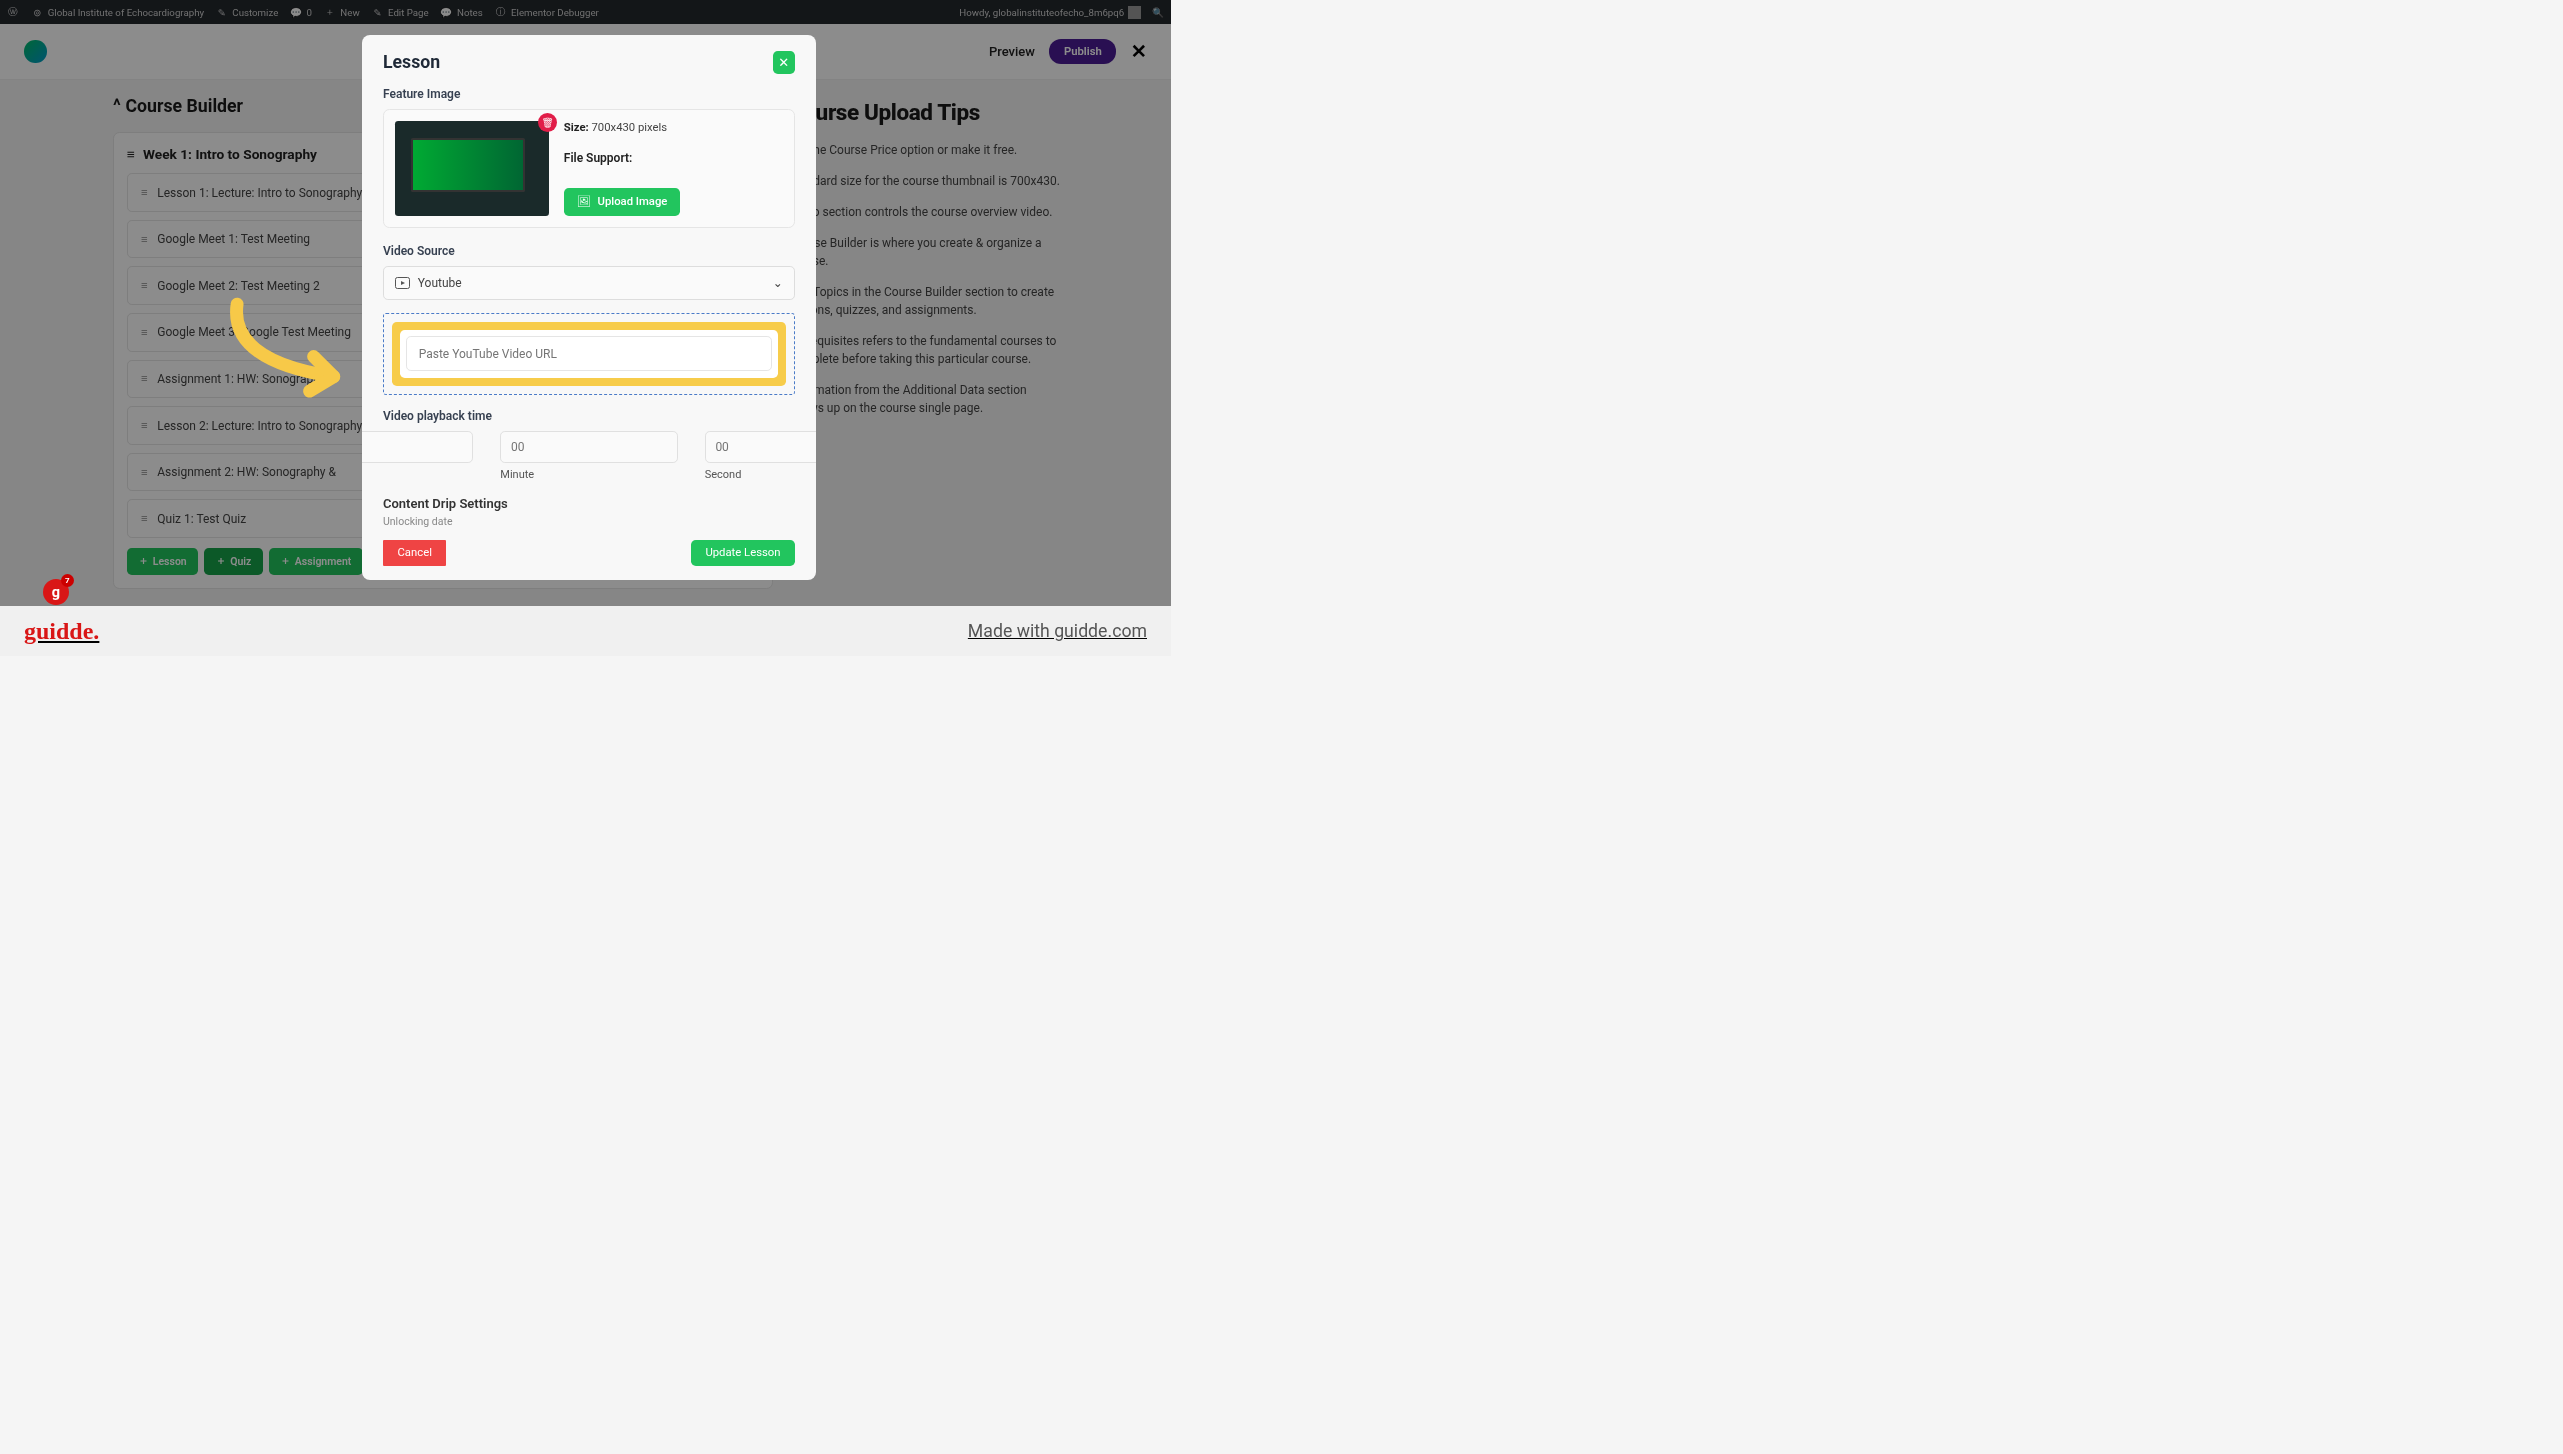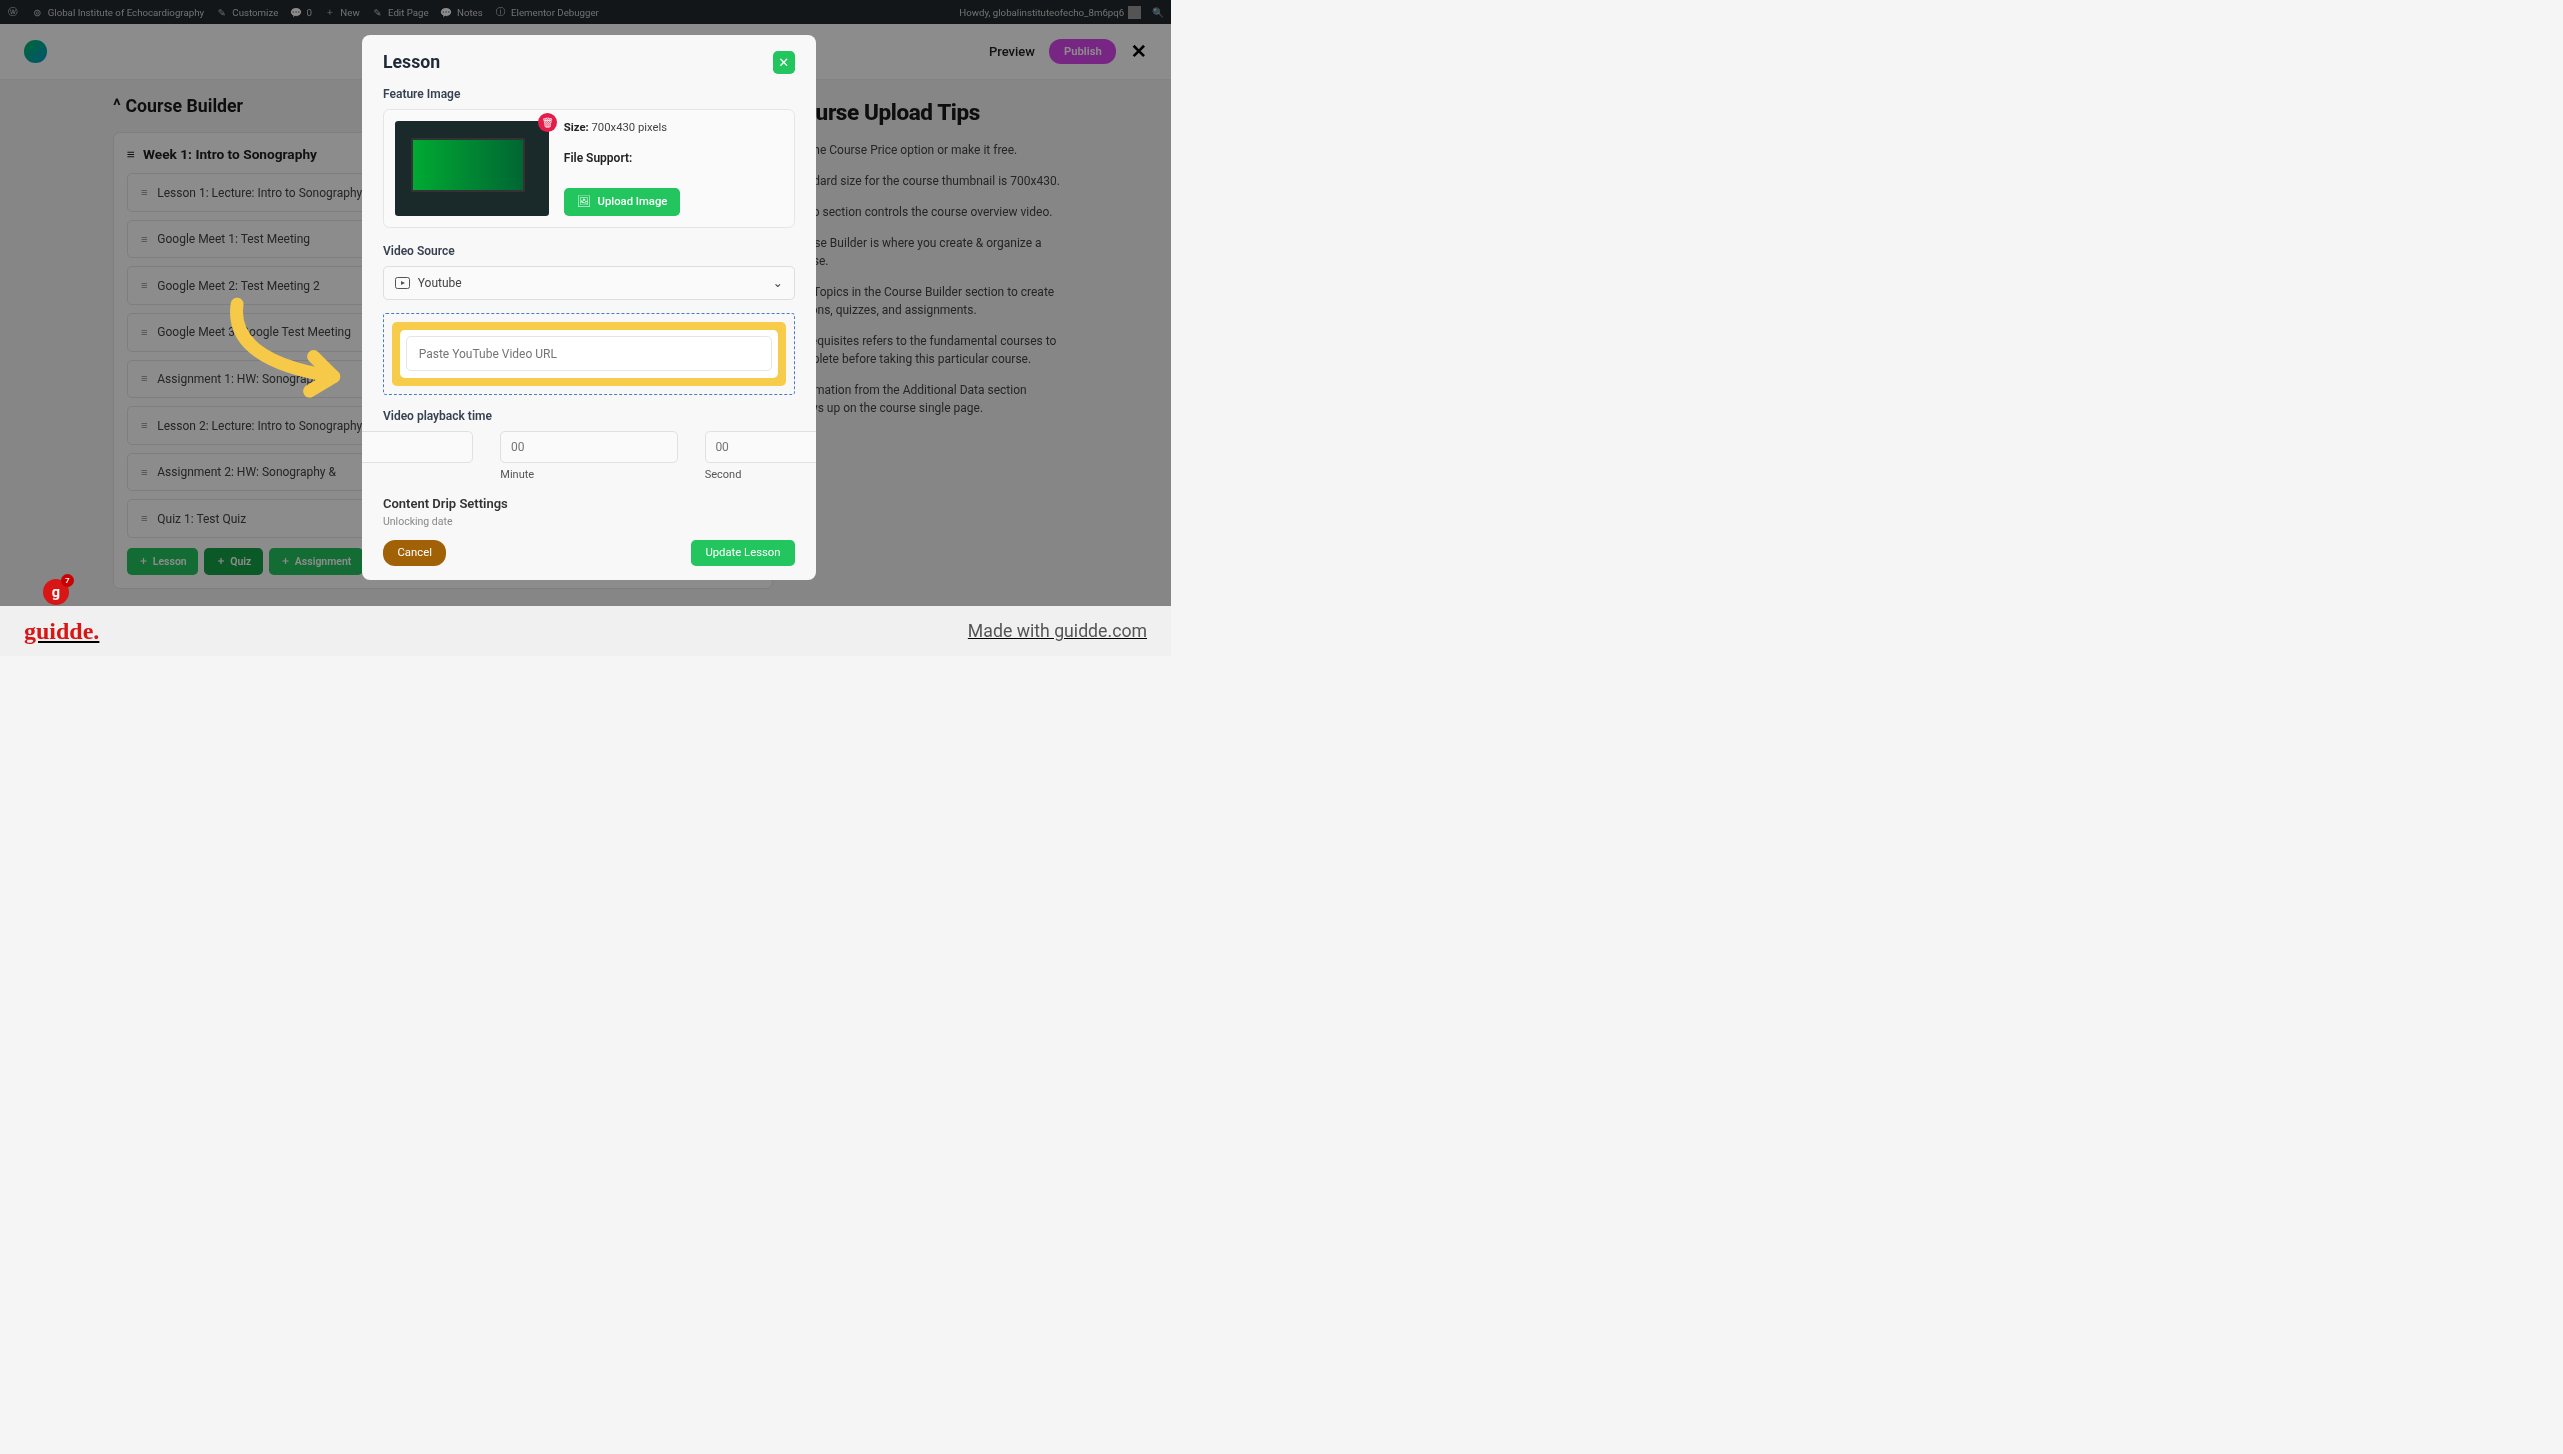--- a/index.html
+++ b/index.html
@@ -10,21 +10,21 @@
 .wp-left, .wp-right { display: flex; align-items: center; gap: 11.3px; }
 .wp-item { display: flex; align-items: center; gap: 4px; color: #ccc; cursor: pointer; }
 .wp-ico { width: 13px; height: 13px; display: inline-flex; align-items: center; justify-content: center; }
 .wp-avatar { width: 13px; height: 13px; background: #999; }
 
 
 .page-header { position: absolute; top: 24px; left: 0; right: 0; height: 56px; background: #fff; display: flex; align-items: center; justify-content: space-between; padding: 0 24px; border-bottom: 0.8px solid #eee; }
 .logo-circle { width: 22.5px; height: 22.5px; border-radius: 50%; background: linear-gradient(135deg,#0b6,#09c); }
 .header-actions { display: flex; align-items: center; gap: 14.5px; }
 .preview-btn { font-size: 13px; color: #222; font-weight: 500; cursor: pointer; }
-.publish-btn { background: #d946ef; color: #fff; padding: 6.4px 14.5px; border-radius: 12px; font-weight: 600; font-size: 11.3px; cursor: pointer; }
+.publish-btn { background: #4c1d95; color: #fff; padding: 6.4px 14.5px; border-radius: 12px; font-weight: 600; font-size: 11.3px; cursor: pointer; }
 .close-x { font-size: 19.3px; font-weight: bold; cursor: pointer; }
 
 
 .main-area { position: absolute; top: 80px; left: 0; right: 0; bottom: 50px; display: flex; padding: 16px 24px 0 113px; gap: 16px; }
 .course-builder { flex: 1; max-width: 660px; }
 .cb-title { font-size: 17.7px; font-weight: 700; color: #1a1a1a; display: flex; align-items: center; gap: 4.8px; margin-bottom: 16px; }
 .chevron-up { display: inline-block; }
 .week-card { background: #fff; border: 0.8px solid #e5e5e5; border-radius: 6.4px; padding: 13px; }
 .week-header { display: flex; align-items: center; gap: 8px; font-weight: 700; font-size: 13.7px; color: #222; margin-bottom: 11.3px; }
 .tri-icon { display: inline-block; }
@@ -73,21 +73,21 @@
 
 .time-row { display: flex; gap: 27px; margin-bottom: 14.5px; justify-content: center; }
 .time-col { flex: 1; display: flex; flex-direction: column; gap: 4.8px; }
 .time-input { border: 0.8px solid #e0e0e0; border-radius: 4.8px; padding: 8px 9.7px; font-size: 12px; color: #888; background: #fafafa; }
 .time-lbl { font-size: 11px; color: #555; }
 
 .drip-label { font-size: 13px; font-weight: 600; color: #333; margin-bottom: 4.8px; }
 .drip-sub { font-size: 10.5px; color: #888; margin-bottom: 11.3px; }
 
 .modal-footer { display: flex; justify-content: space-between; }
-.cancel-btn { background: #a16207; color: #fff; padding: 6.4px 14.5px; border-radius: 12px; font-size: 11.3px; cursor: pointer; }
+.cancel-btn { background: #ef4444; color: #fff; padding: 6.4px 14.5px; border-radius: 1px; font-size: 11.3px; cursor: pointer; }
 .update-btn { background: #22c55e; color: #fff; padding: 6.4px 14.5px; border-radius: 4.8px; font-size: 11.3px; cursor: pointer; }
 
 
 .arrow-svg { position: absolute; left: 221px; top: 288px; z-index: 400; pointer-events: none; }
 
 
 .guidde-bar { position: absolute; left: 0; right: 0; bottom: 0; height: 50px; background: #f0f0f0; display: flex; align-items: center; justify-content: space-between; padding: 0 24px; z-index: 500; text-decoration: underline; }
 .guidde-logo { font-size: 24px; font-weight: 700; color: #d91616; font-family: Georgia, serif; }
 .guidde-made { font-size: 17.7px; color: #555; }
 

